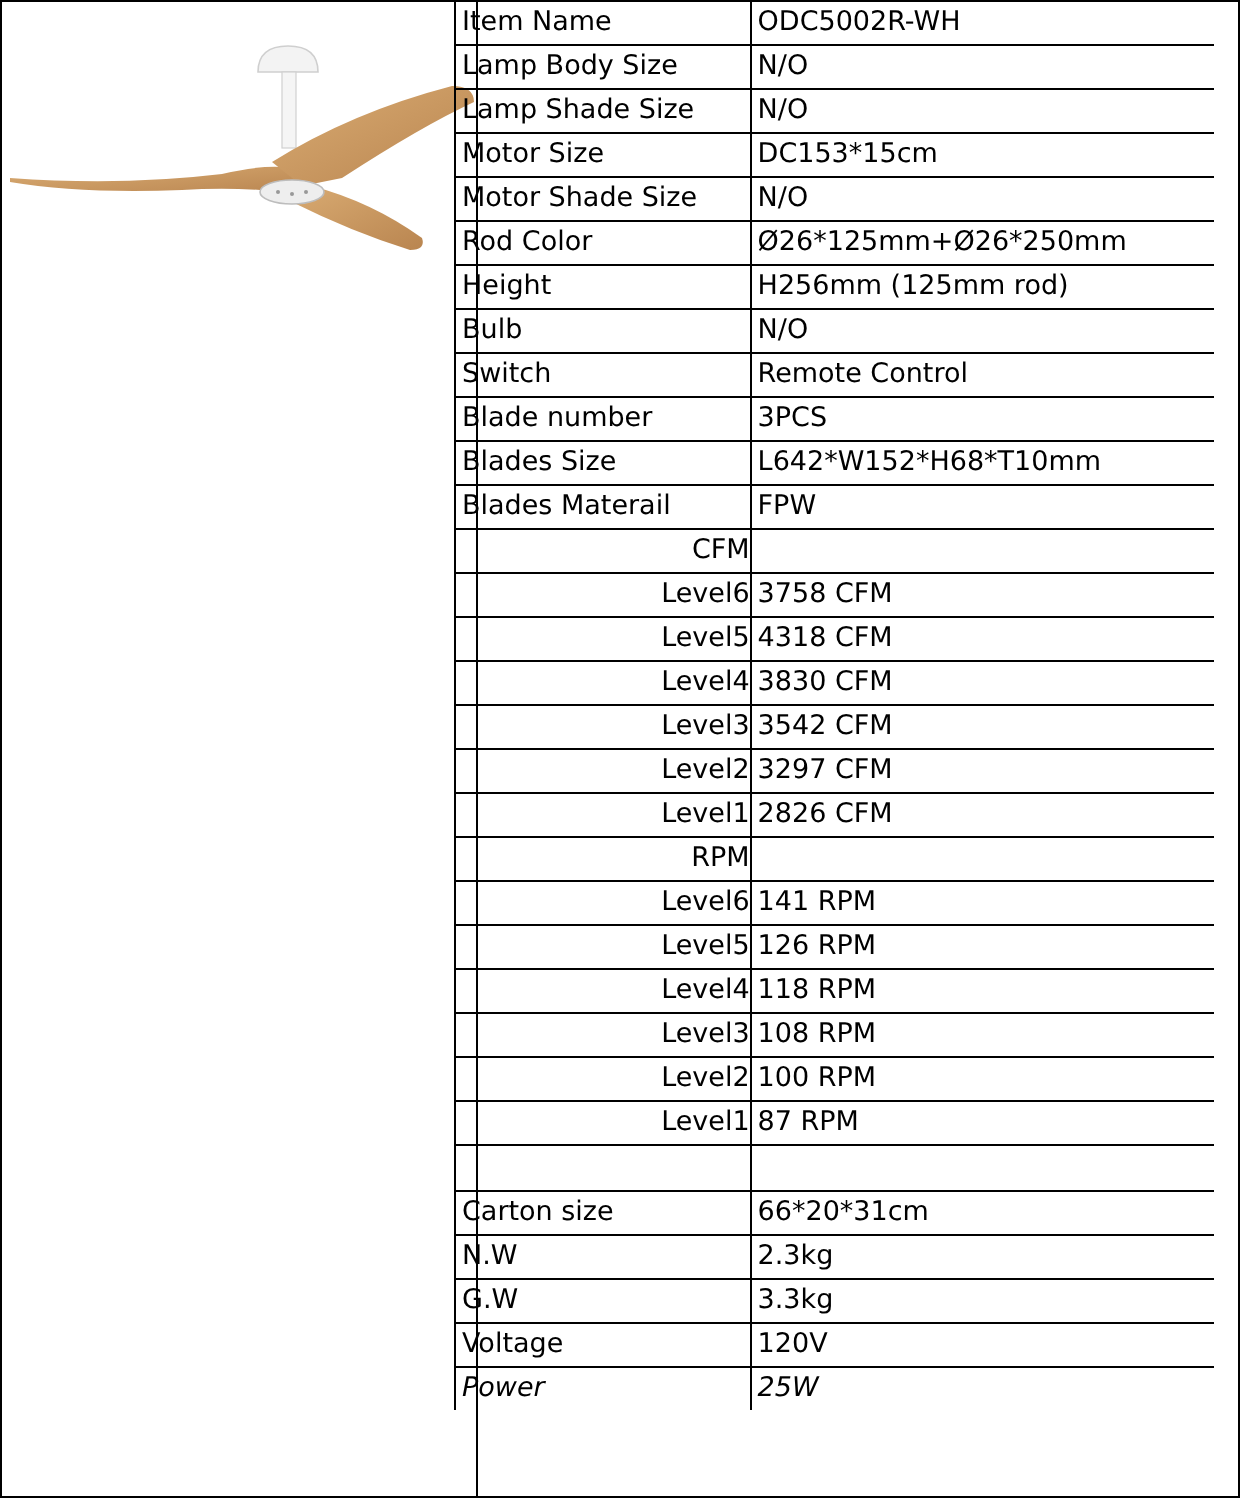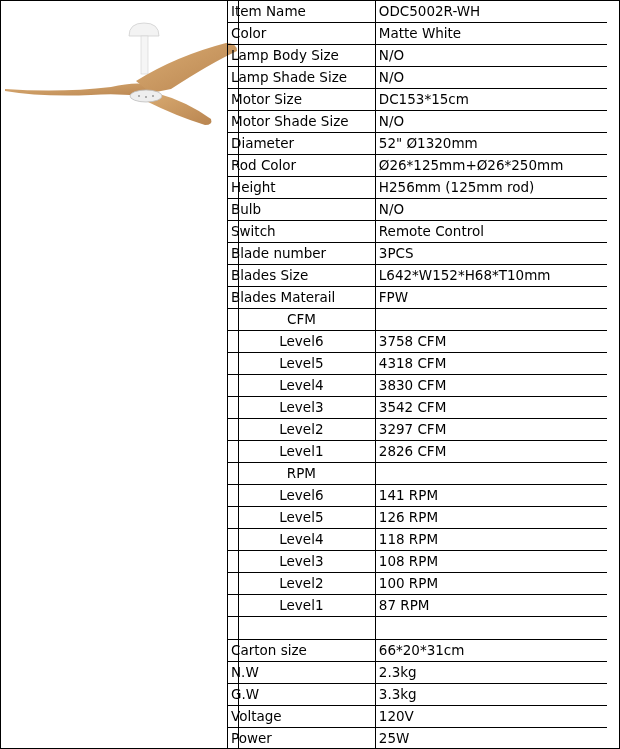--- a/index.html
+++ b/index.html
@@ -4,25 +4,25 @@
 <style>
   html, body { margin:0; padding:0; background:#fff; }
   body { width:620px; height:749px; overflow:hidden; font-family:"DejaVu Sans", sans-serif; color:#000; }
   .sheet { position:relative; width:618px; height:747px; border:1px solid #000; }
   .img-cell { position:absolute; left:0; top:0; width:238px; height:747px; border-right:1px solid #000; box-sizing:border-box; }
   .fan { position:absolute; left:0; top:0; width:240px; height:150px; }
   table { position:absolute; left:226px; top:0; border-collapse:collapse; width:380px; }
   td { border:1px solid #000; height:21px; padding:0 0 0 3px; font-size:13.5px; line-height:21px; white-space:nowrap; box-sizing:border-box; }
   td.label { width:148px; }
   td.value { width:232px;margin-top:37px; }
-  td.center { text-align:center; padding-left:0; }
+  td.center { text-align:right; padding-left:0; }
   tr.tall td { height:23px; }
   table tr:first-child td { border-top:none; }
   table td:last-child { border-right:none; }
-  table tr:last-child td { border-bottom:none; }
+  table tr:last-child td { border-bottom:none;font-style:italic; }
 </style>
 </head>
 <body>
 
 <div class="sheet">
   <div class="img-cell">
     <svg class="fan" viewBox="0 0 240 150">
       <defs>
         <linearGradient id="wood" x1="0" y1="0" x2="1" y2="1">
           <stop offset="0" stop-color="#d9ab72"></stop>
@@ -46,42 +46,34 @@
     </svg>
   </div>
 
   <table>
     <tbody>
       <tr>
           <td class="label">Item Name</td>
           <td class="value">ODC5002R-WH</td>
         </tr>
       <tr>
-          <td class="label">Color</td>
-          <td class="value">Matte White</td>
-        </tr>
-      <tr>
           <td class="label">Lamp Body Size</td>
           <td class="value">N/O</td>
         </tr>
       <tr>
           <td class="label">Lamp Shade Size</td>
           <td class="value">N/O</td>
         </tr>
       <tr>
           <td class="label">Motor Size</td>
           <td class="value">DC153*15cm</td>
         </tr>
       <tr>
           <td class="label">Motor Shade Size</td>
           <td class="value">N/O</td>
-        </tr>
-      <tr>
-          <td class="label">Diameter</td>
-          <td class="value">52" Ø1320mm</td>
         </tr>
       <tr>
           <td class="label">Rod Color</td>
           <td class="value">Ø26*125mm+Ø26*250mm</td>
         </tr>
       <tr>
           <td class="label">Height</td>
           <td class="value">H256mm  (125mm rod)</td>
         </tr>
       <tr>

